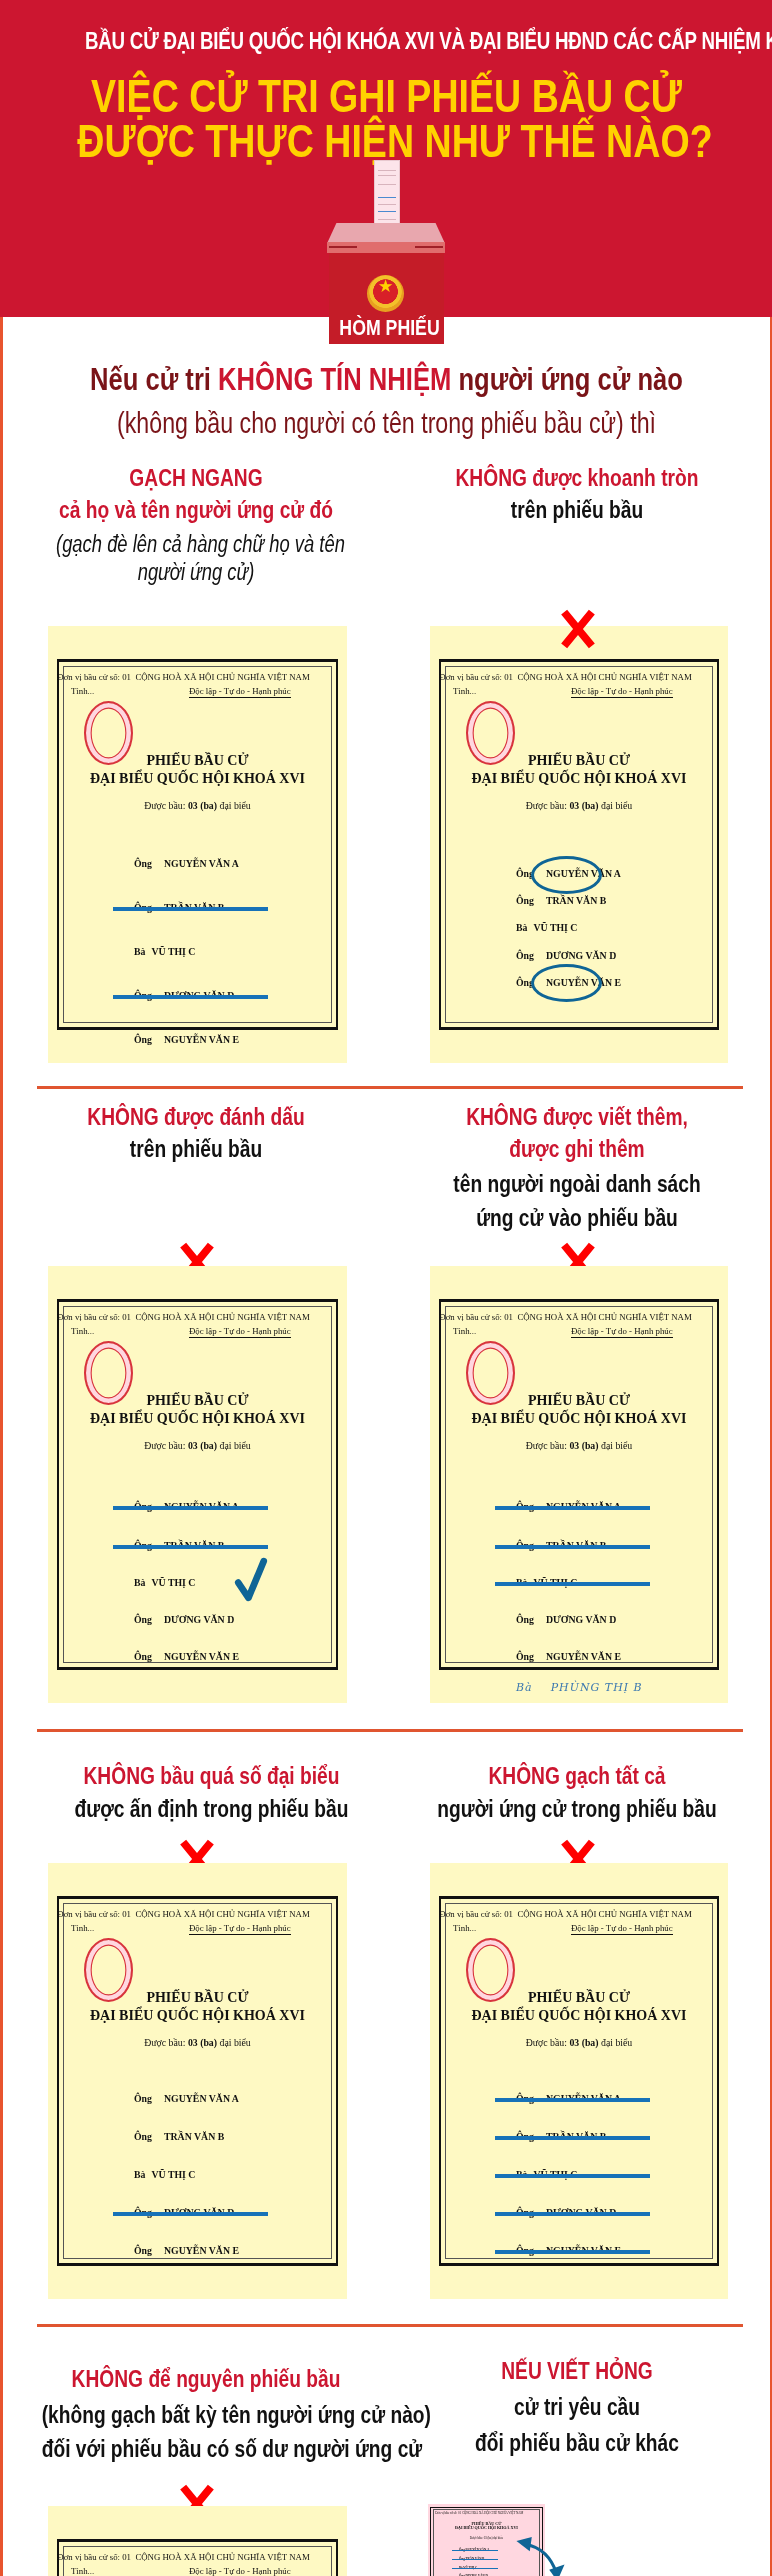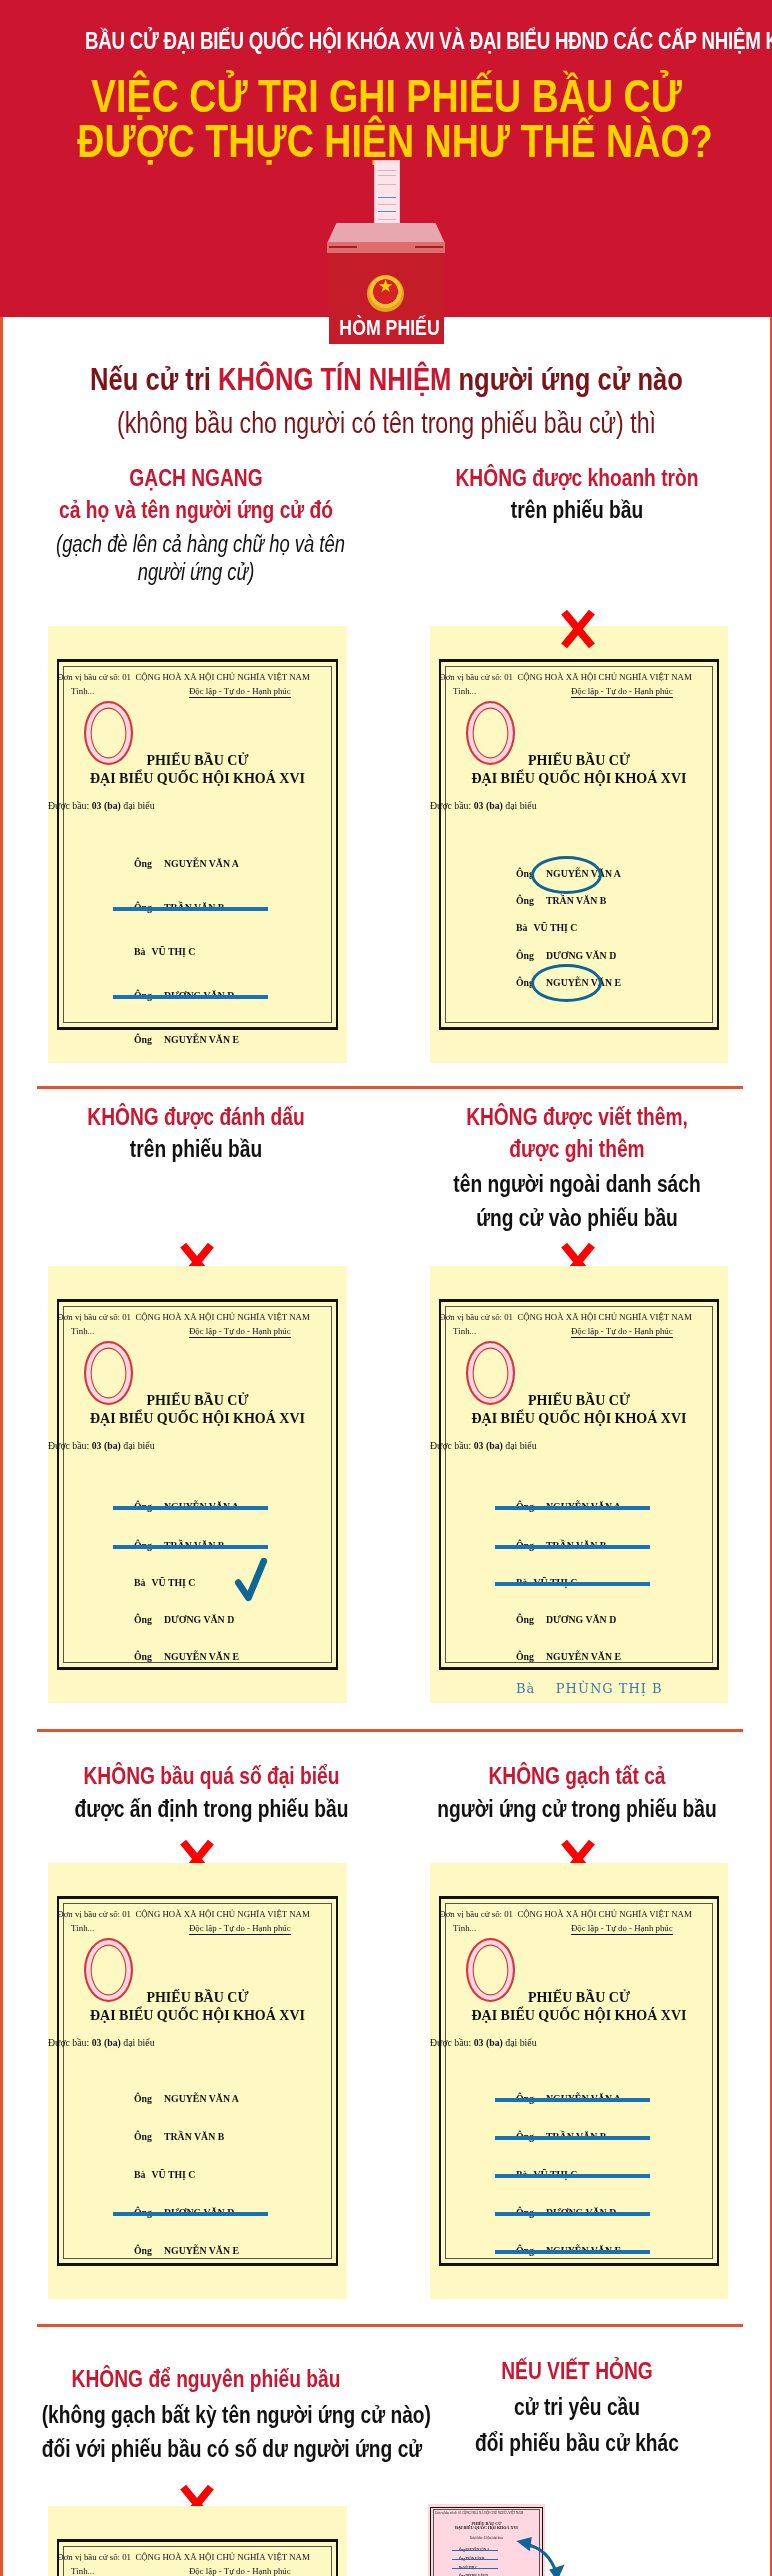--- a/index.html
+++ b/index.html
@@ -40,29 +40,29 @@
 
   
   .ballot { position: absolute; background: #fef9c3; }
   .ballot .outer { position: absolute; left: 3%; right: 3%; top: 7.5%; bottom: 7.5%; border: 2.1px solid #111; border-bottom-width: 3.1px; border-top-width: 3.1px; }
   .ballot .inner { position: absolute; left: 4.1px; right: 4.1px; top: 4.1px; bottom: 4.1px; border: 0.8px solid #555; }
   .ballot .hdr { position: absolute; left: 9.3px; top: 7.2px; right: 4.1px; font-family: "Liberation Serif", serif; font-size: 8.8px; color: #111; white-space: nowrap; }
   .ballot .hdr2 { position: absolute; left: 9.3px; top: 19.6px; font-family: "Liberation Serif", serif; font-size: 8.8px; color: #111; }
   .ballot .motto { position: absolute; left: 126px; top: 19.6px; font-family: "Liberation Serif", serif; font-size: 8.8px; color: #111; border-bottom: 1px solid #111; padding-bottom: 1px; }
   .ballot .stamp { position: absolute; left: 29px; top: 43px; width: 49px; height: 64px; border-radius: 50%; border: 2.6px solid #d8333d; box-shadow: inset 0 0 0 4.6px #ffd7e0, inset 0 0 0 5.7px #d8333d; }
   .ballot .btitle { position: absolute; left: 0; right: 0; top: 99px; text-align: center; font-family: "Liberation Serif", serif; font-weight: bold; font-size: 14px; color: #111; line-height: 1.25; }
-  .ballot .quota { position: absolute; left: 0; right: 0; top: 167px; font-family: "Liberation Serif", serif; font-size: 9.8px; color: #111; }
+  .ballot .quota { position: absolute; left: 0; right: 0; top: 167px; text-align: center; font-family: "Liberation Serif", serif; font-size: 9.8px; color: #111; }
   .ballot .quota b { font-weight: bold; }
   .ballot .cand { position: absolute; left: 86px; font-family: "Liberation Serif", serif; font-weight: bold; font-size: 9.8px; color: #111; white-space: nowrap; }
   .ballot .cand .ttl { display: inline-block; width: 30px; }
   .ballot .cand .ttl.ba { width: 17.5px; }
   .ballot .strike { position: absolute; left: 65px; width: 155px; height: 3.6px; background: #1772b8; }
   .ballot .circle { position: absolute; width: 71px; height: 38px; border: 3.1px solid #0f6596; border-radius: 50%; }
   .ballot .check { position: absolute; }
-  .ballot .write-in { position: absolute; left: 86px; font-family: "DejaVu Serif", serif; font-size: 13px; color: #3b78b0; letter-spacing: 1px; }
+  .ballot .write-in { position: absolute; left: 86px; font-family: "DejaVu Serif", serif; font-style: italic; font-size: 11px; color: #3b78b0; letter-spacing: 1px; }
 
   .x-mark { position: absolute; width: 36px; height: 40px; }
 
   .small-ballot { position: absolute; background: #ffd7e0; }
   .small-ballot .outer { position: absolute; left: 2%; right: 2%; top: 3%; bottom: 3%; border: 1px solid #111; }
   .small-ballot .inner { position: absolute; left: 1.5px; right: 1.5px; top: 1.5px; bottom: 1.5px; border: 0.5px solid #555; }
   .sb-txt { position: absolute; font-family: "Liberation Serif", serif; color: #111; white-space: nowrap; }
 </style>
 </head>
 <body>

